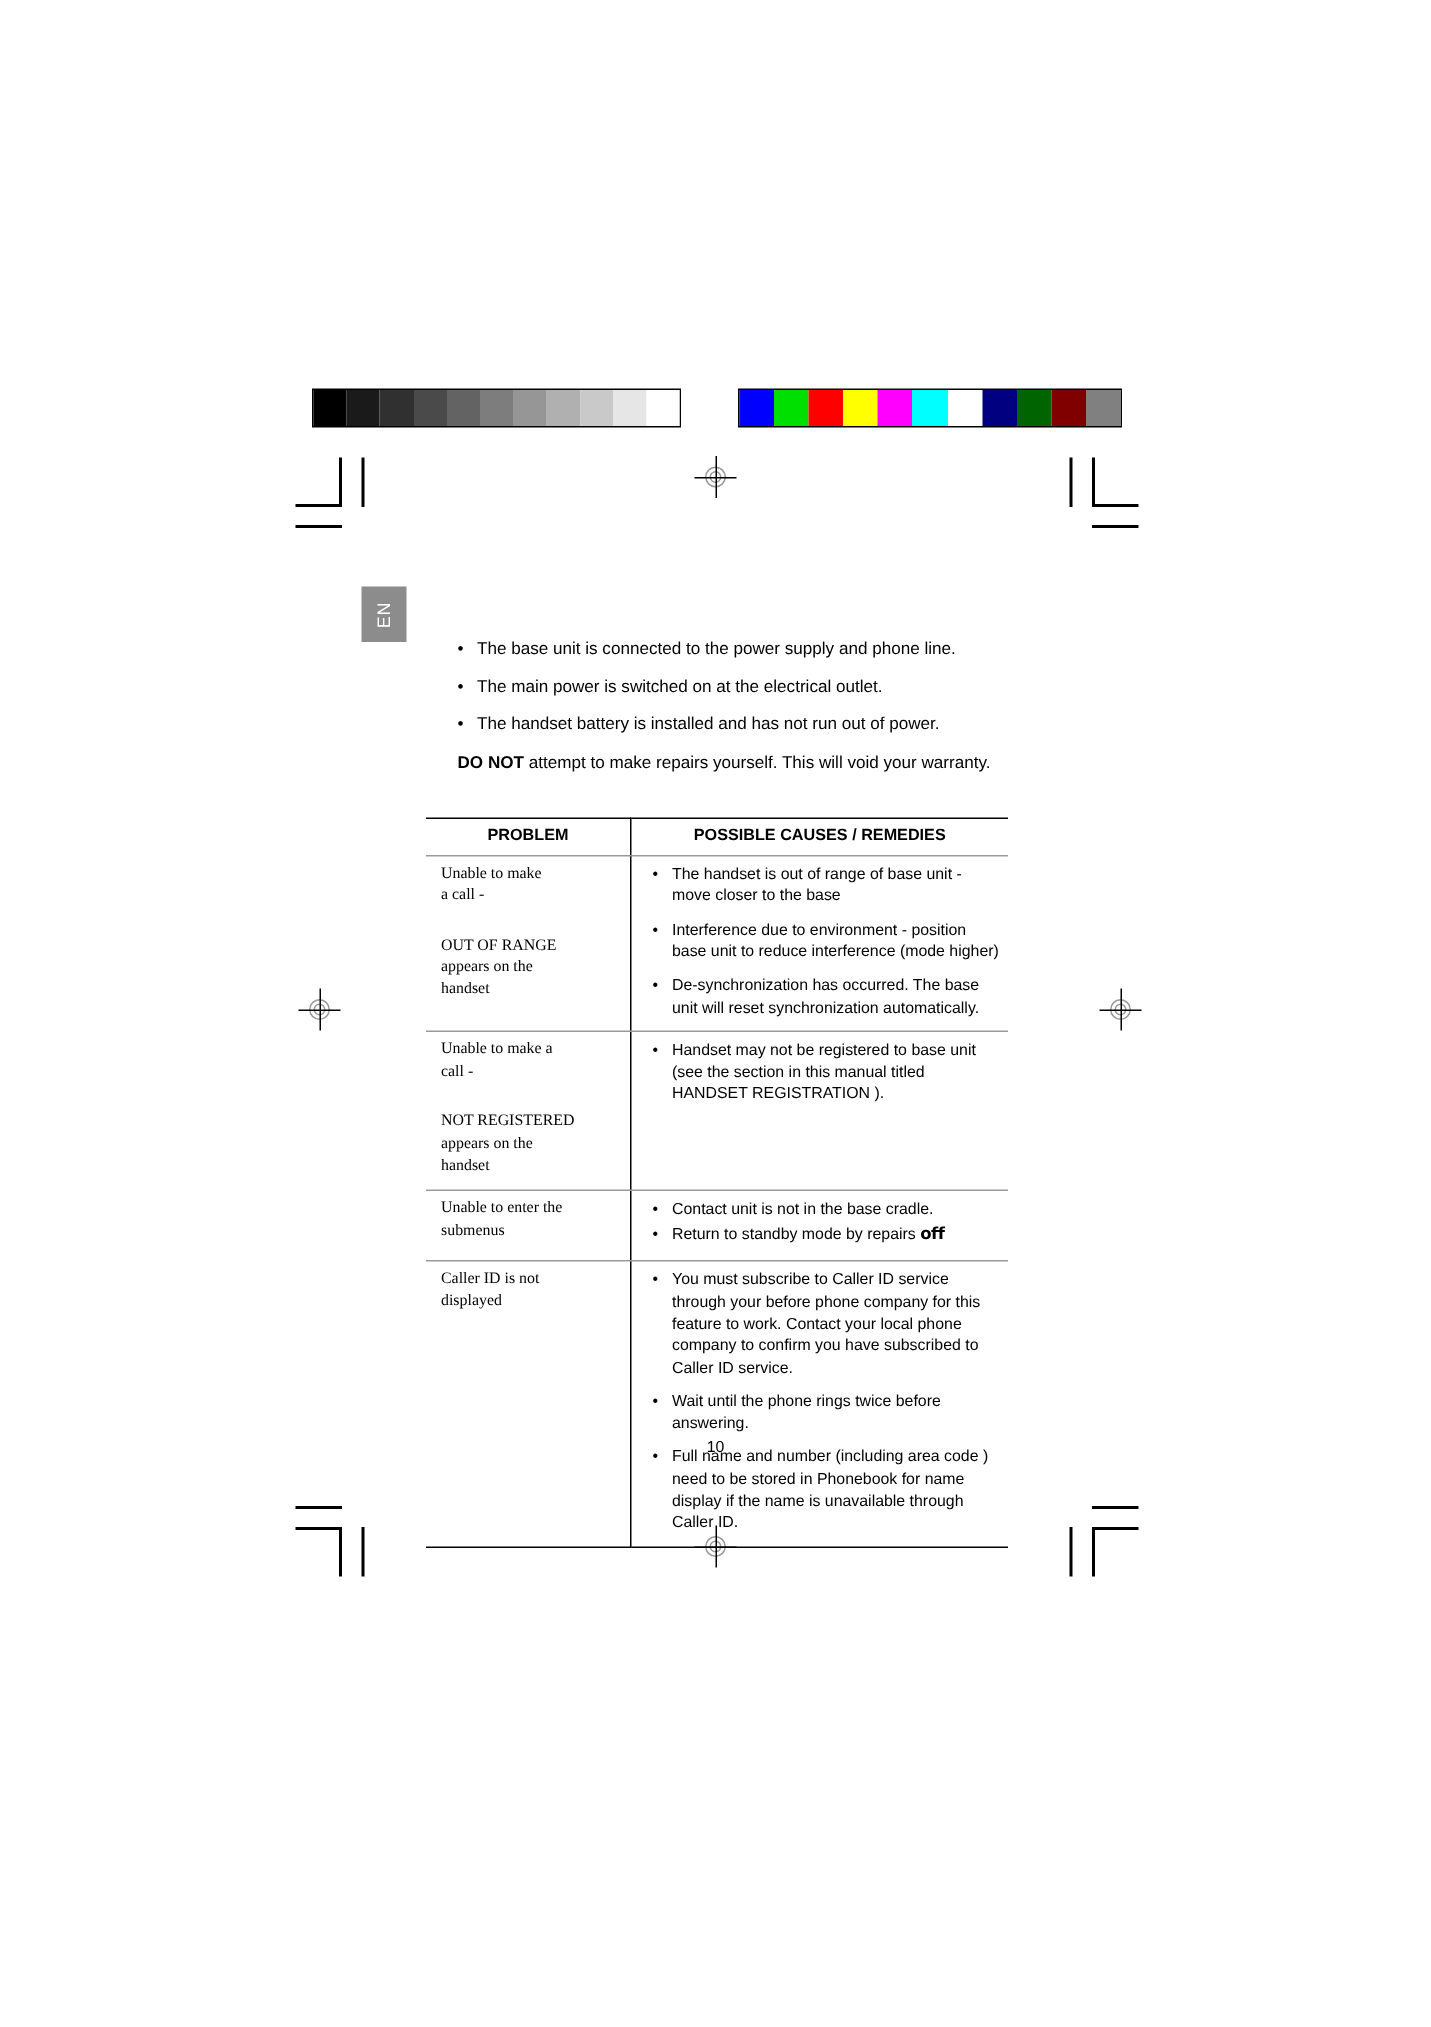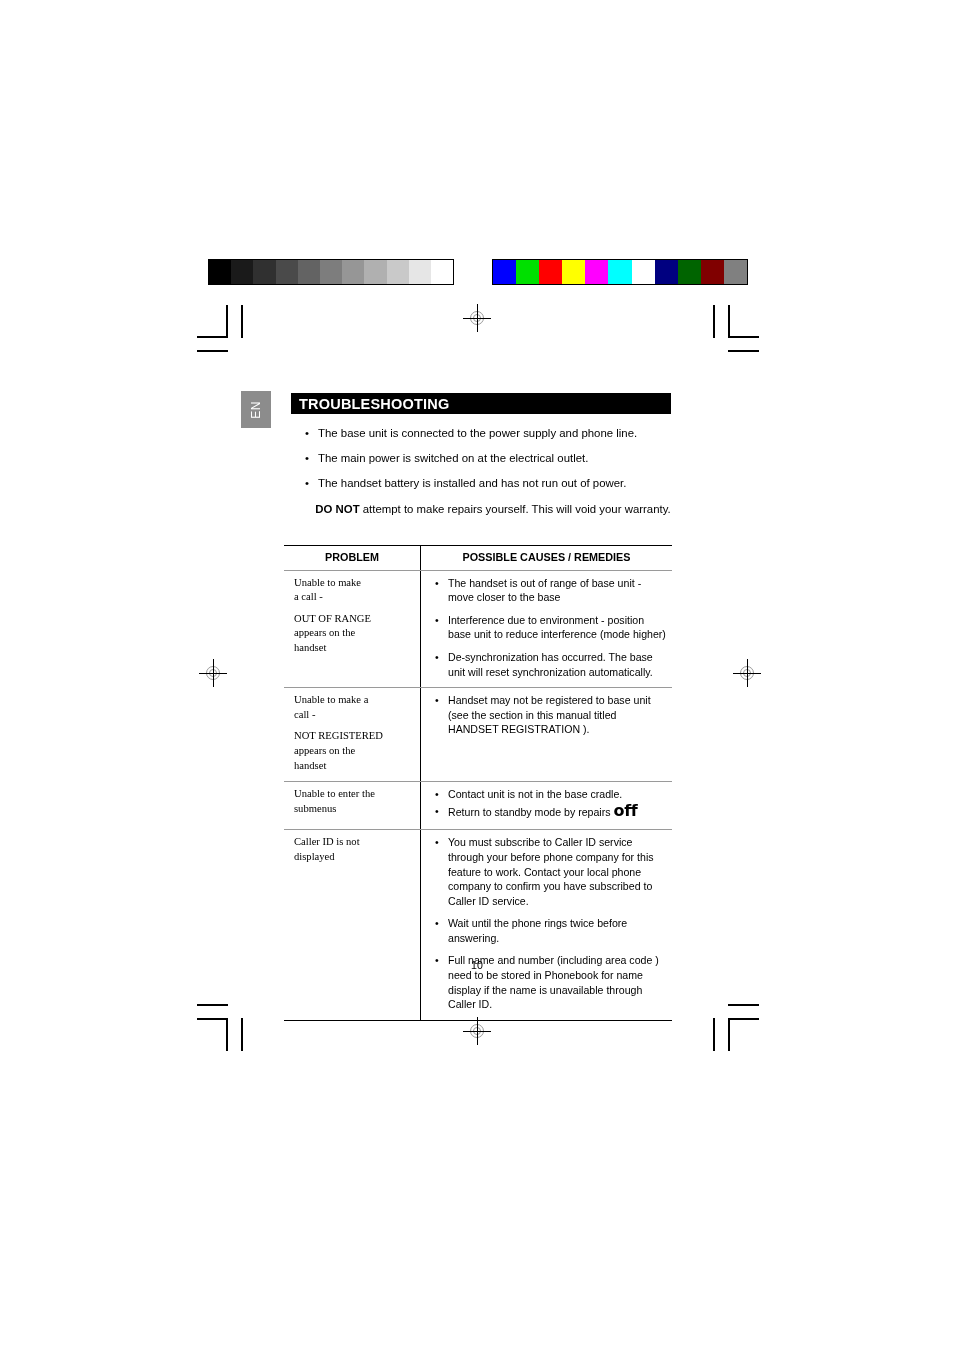--- a/index.html
+++ b/index.html
@@ -137,21 +137,20 @@
     margin-bottom: 9px;
   }
   #intro .bullets li .dot {
     position: absolute;
     left: 14px;
     top: 0;
   }
   #intro .donot {
     margin-top: 2px;
     padding-left: 14px;
-    text-align: center;
   }
   #intro .donot b { font-weight: bold; }
 
   
   #trouble-table {
     position: absolute;
     left: 284px;
     top: 545px;
     width: 388px;
     border-collapse: collapse;
@@ -185,21 +184,21 @@
   #trouble-table td.col-problem {
     border-right: 1.2px solid #000;
     width: 120px;
     padding-left: 10px;
   }
   #trouble-table td.col-problem p {
     margin: 0 0 0 0;
     font-family: Liberation Serif, serif;
   }
   #trouble-table td.col-problem p + p {
-    margin-top: 7px;
+    margin-top: 19px;
   }
   #trouble-table td.col-remedy {
     padding-left: 14px;
   }
   #trouble-table td.col-remedy ul {
     margin: 0;
     padding: 0;
     list-style: none;
   }
   #trouble-table td.col-remedy li {
@@ -212,21 +211,21 @@
   }
   #trouble-table td.col-remedy li .dot {
     position: absolute;
     left: 0;
     top: 0;
   }
   .tight li { margin-bottom: 2px !important; }
   .keycap {
     font-family: "DejaVu Sans", sans-serif;
     font-weight: bold;
-    font-size: 16px;
+    font-size: 11px;
     letter-spacing: -0.3px;
   }
 
   #page-number {
     position: absolute;
     left: 0;
     top: 959px;
     width: 954px;
     text-align: center;
     font-size: 10.6px;
@@ -306,23 +305,20 @@
     <div class="vline"></div>
     <div class="hline"></div>
 </div>
 
 <div id="page-content">
 
   <div id="lang-tab">
     <span>EN</span>
   </div>
 
-  <div id="section-title-bar">
-    <span>TROUBLESHOOTING</span>
-  </div>
 
   <div id="intro">
     <ul class="bullets">
       <li>
         <span class="dot">•</span>
         <span>The base unit is connected to the power supply and phone line.</span>
       </li>
       <li>
         <span class="dot">•</span>
         <span>The main power is switched on at the electrical outlet.</span>

